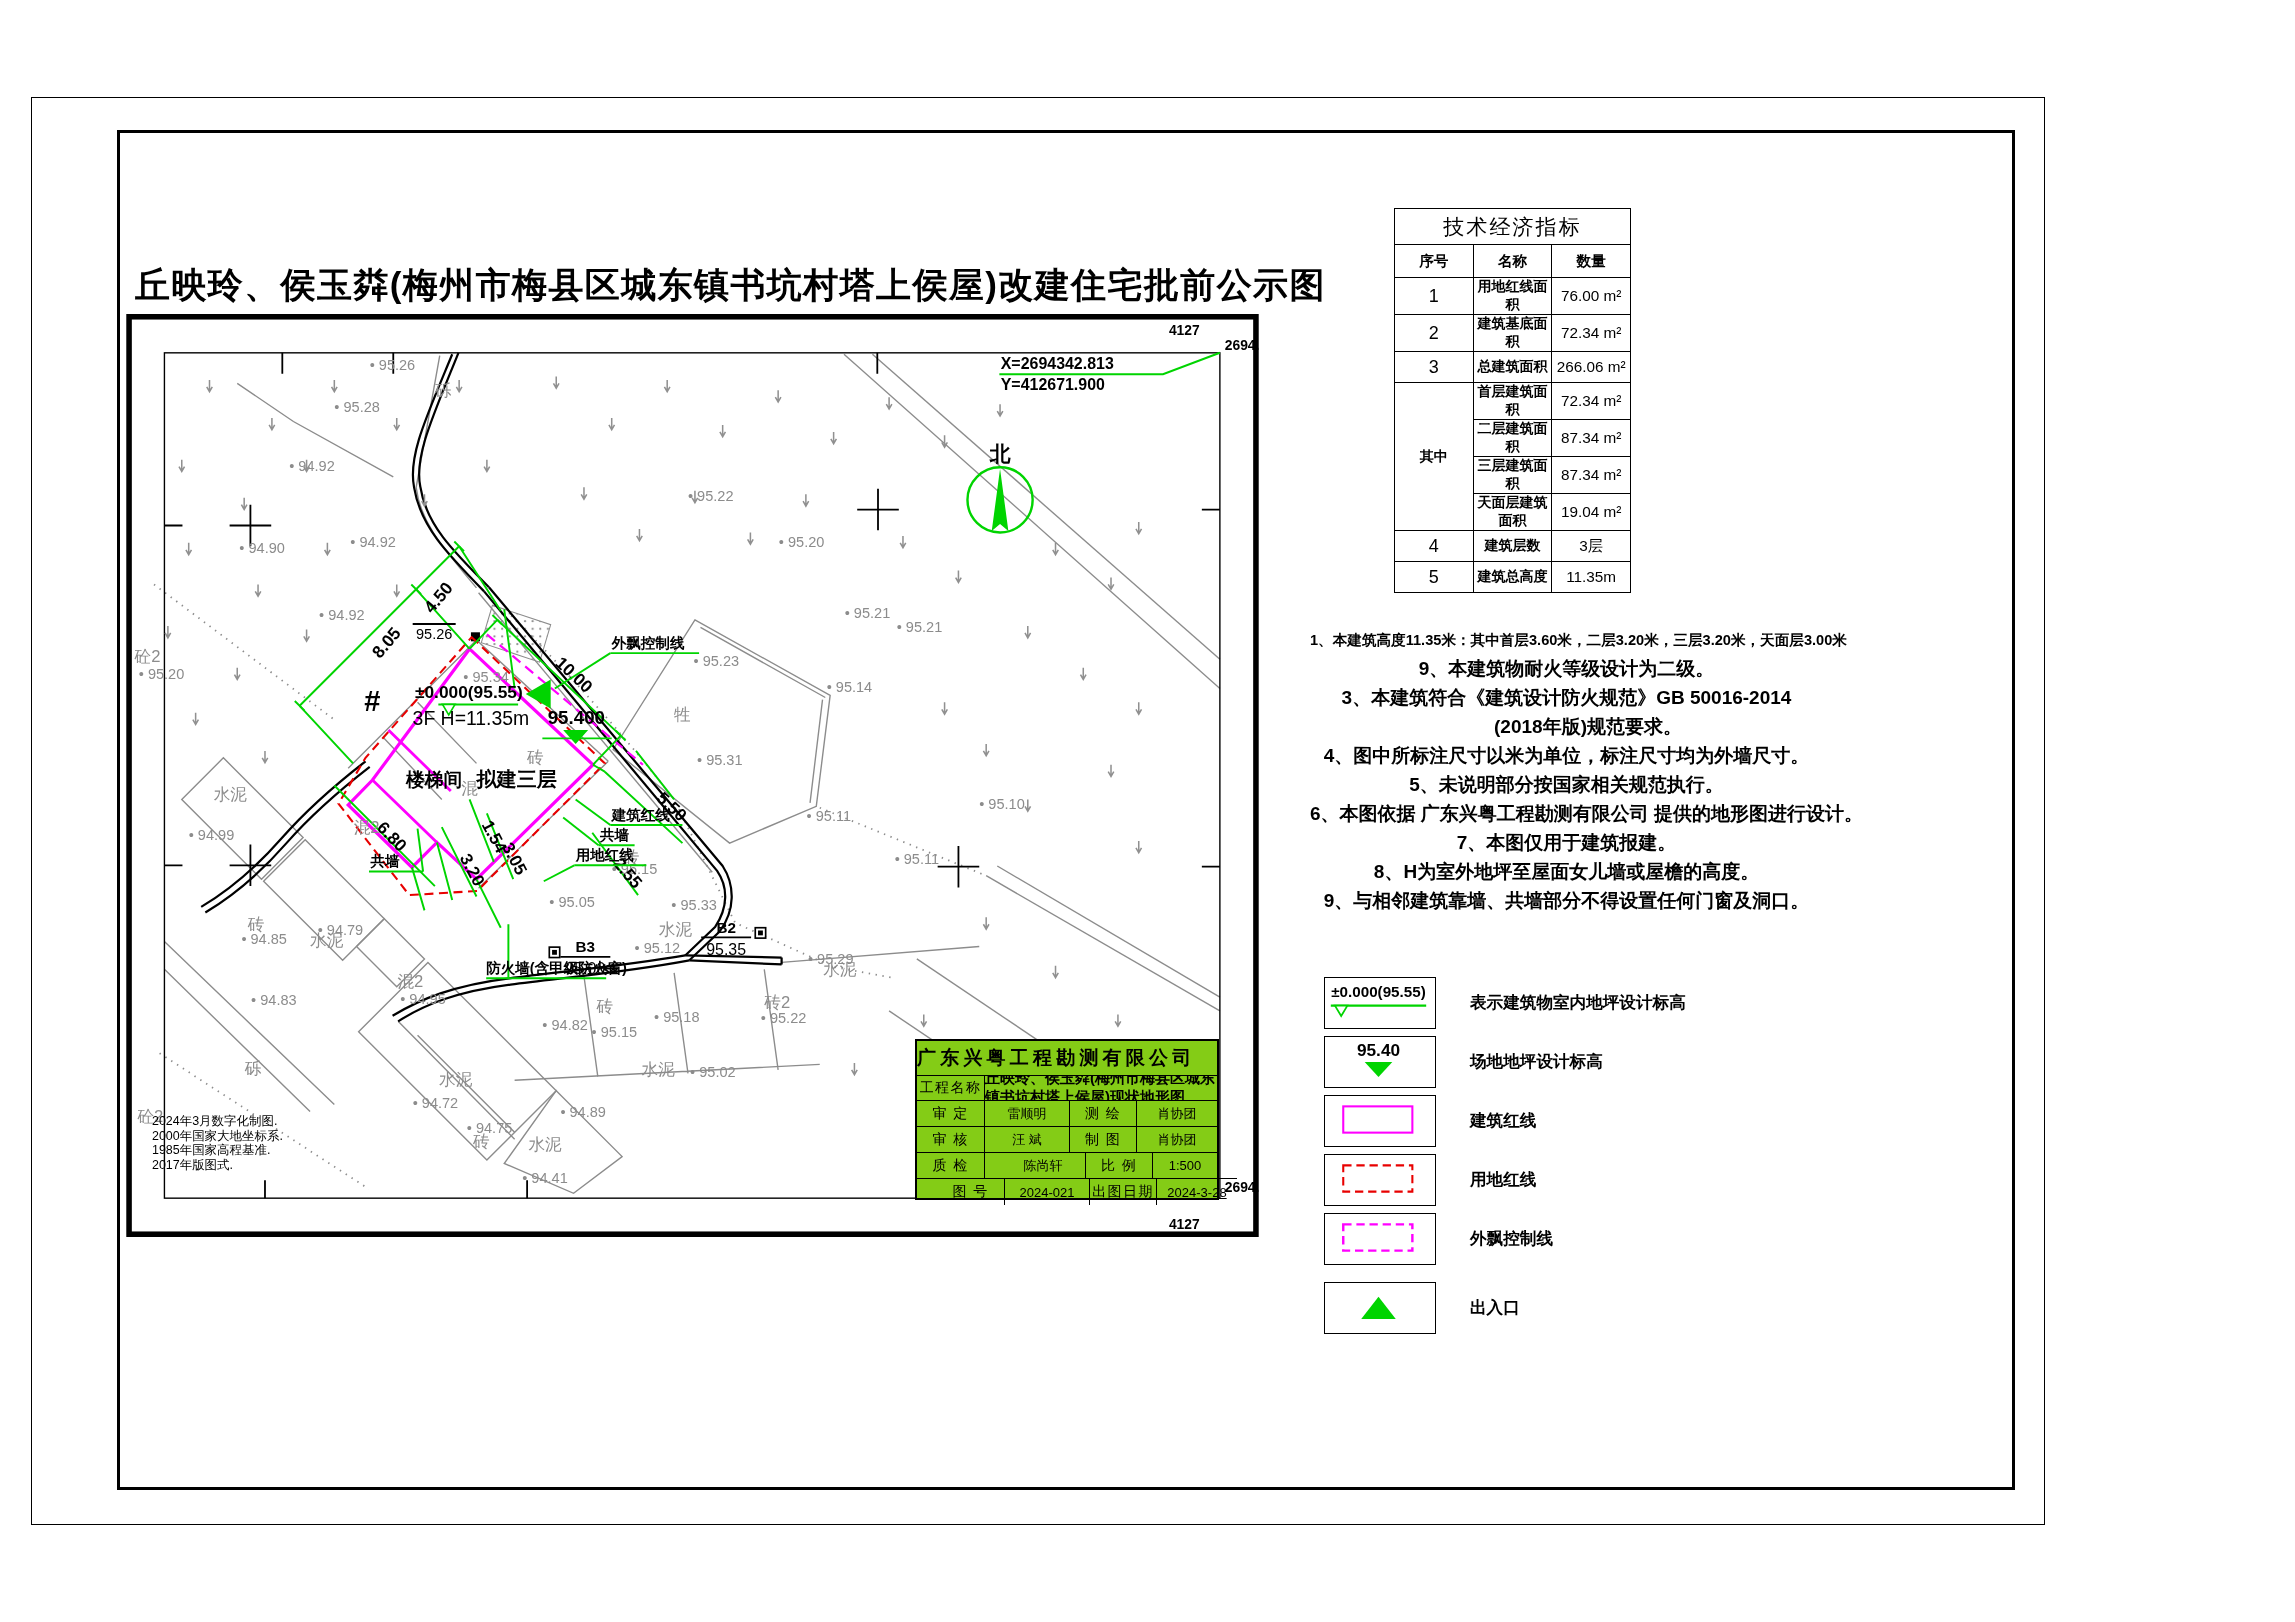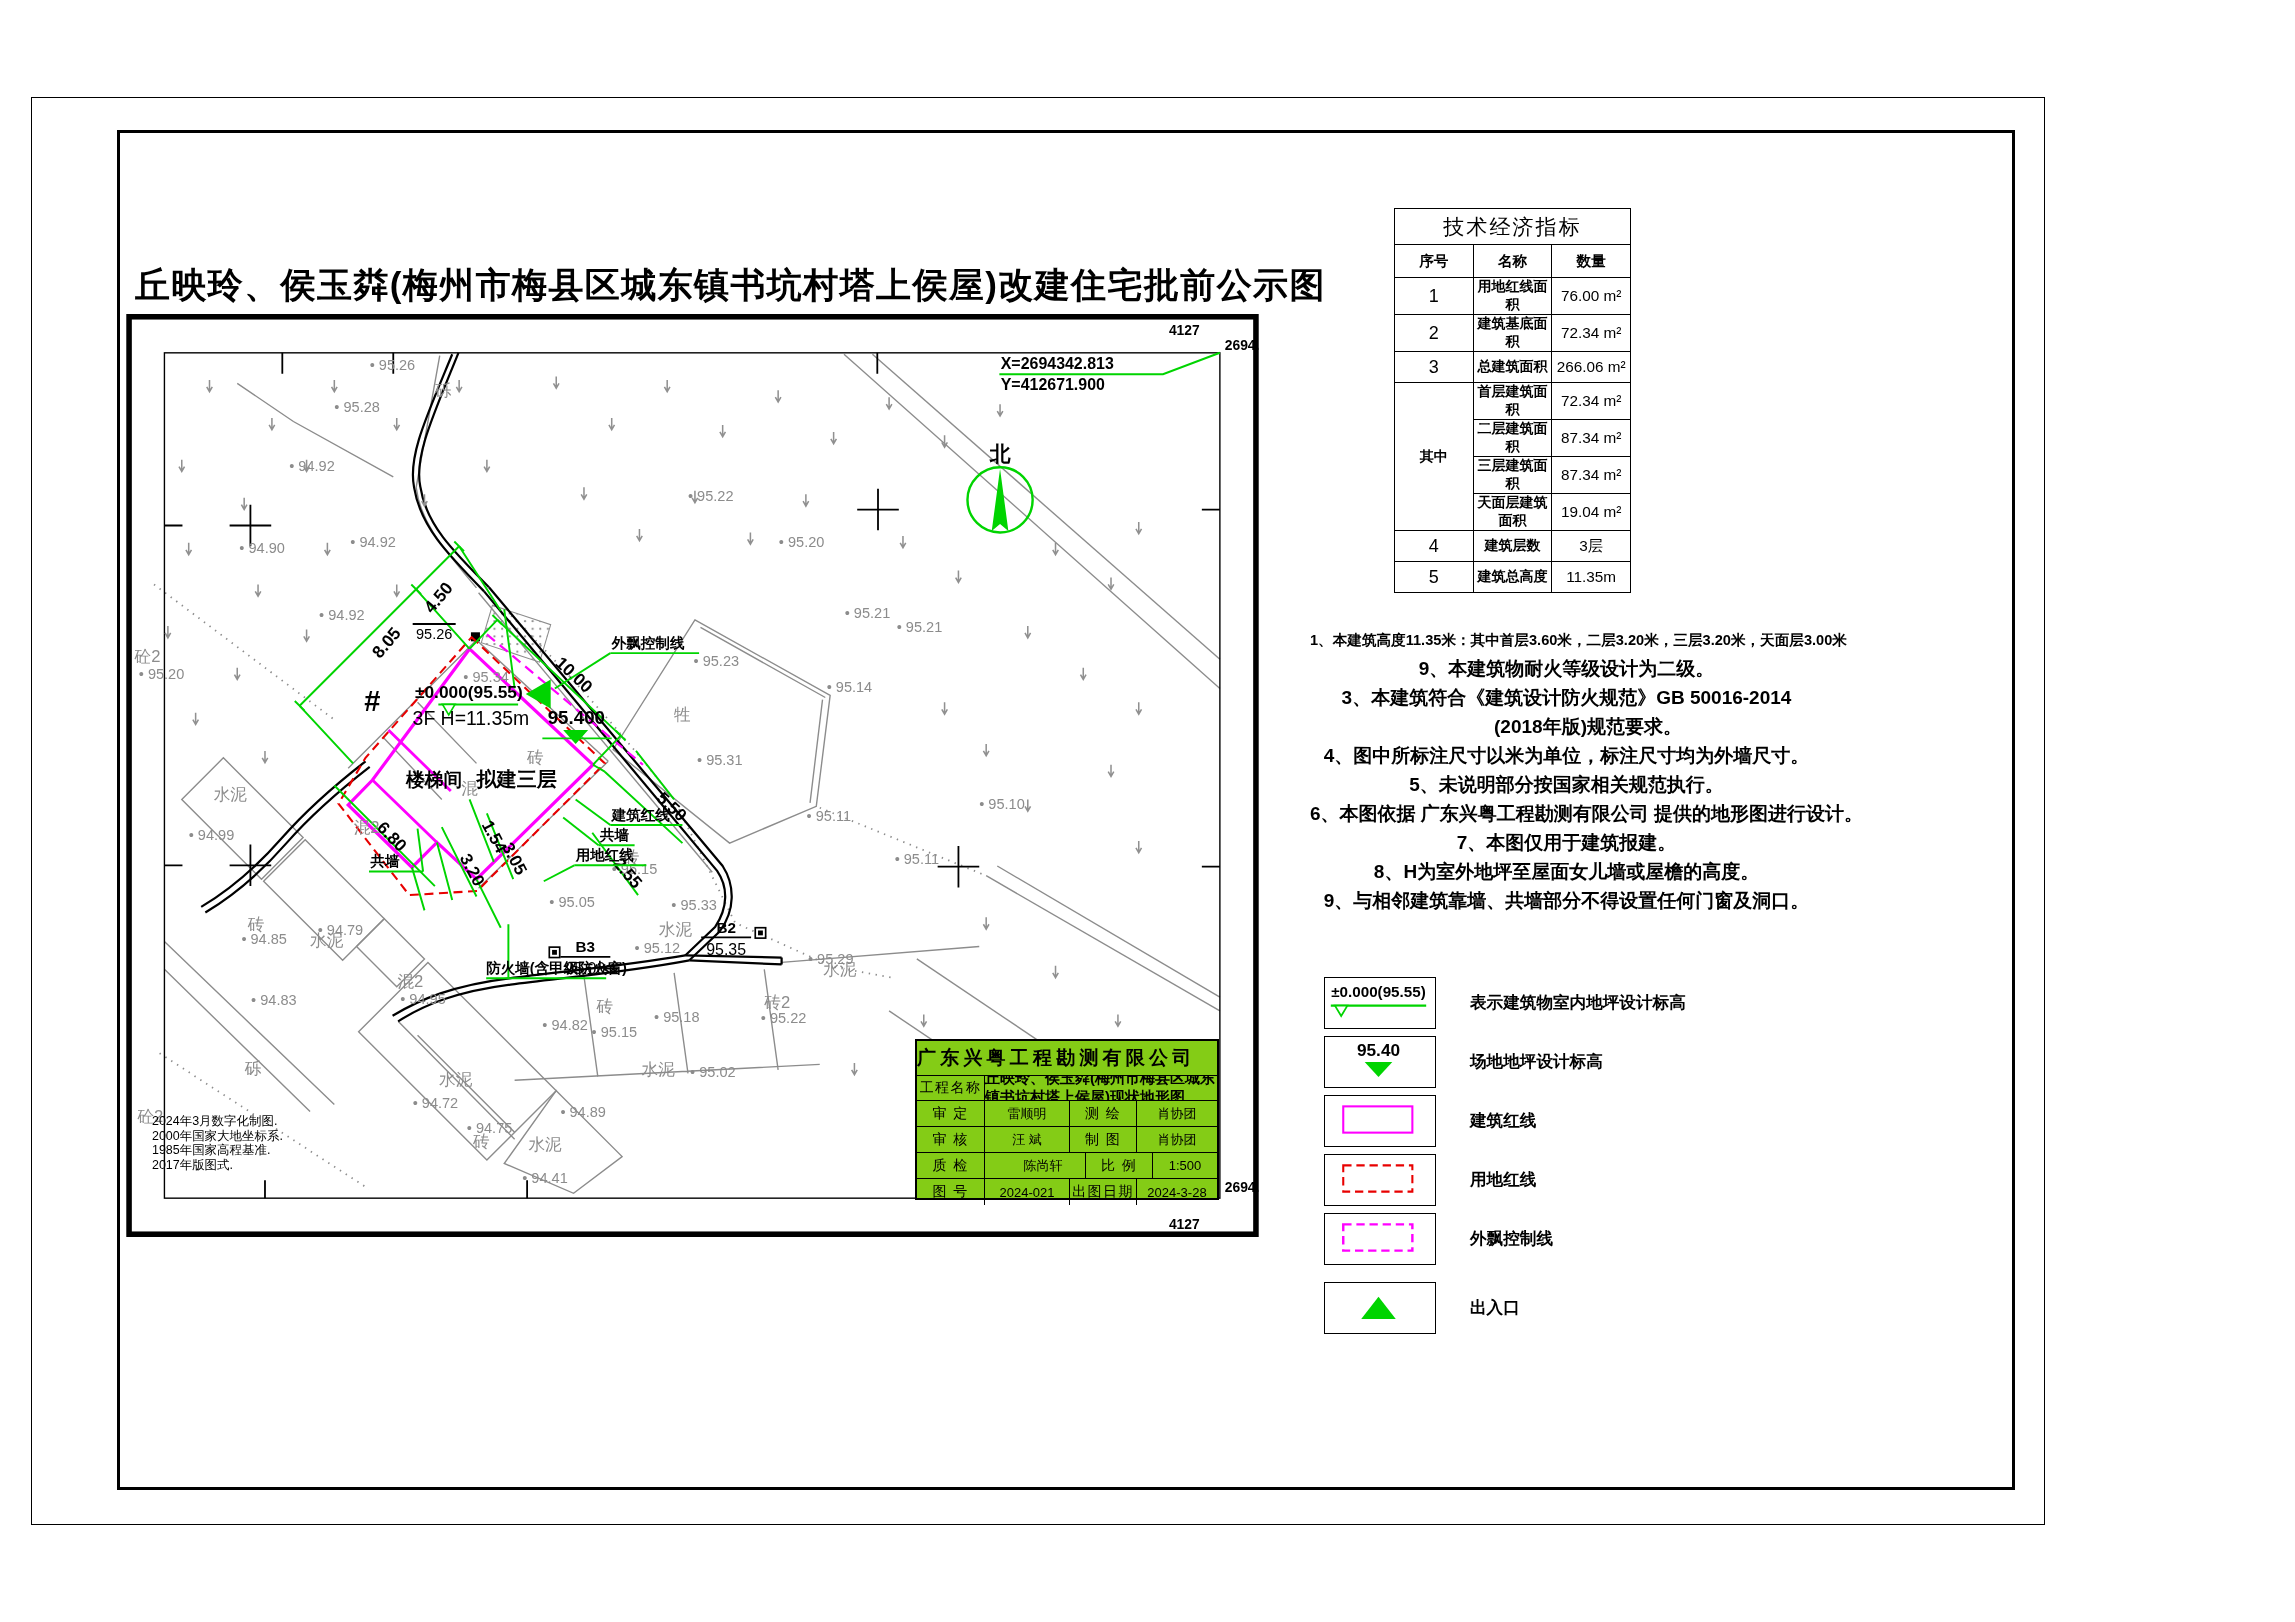--- a/index.html
+++ b/index.html
@@ -348,21 +348,21 @@
         <div class="tb-cell tb-value" style="width: 84px;">汪  斌</div>
         <div class="tb-cell tb-label" style="width: 66px;">制  图</div>
         <div class="tb-cell tb-value" style="flex: 1 1 0%;">肖协团</div>
       </div>
       <div class="tb-row" style="height: 25px;">
         <div class="tb-cell first tb-label" style="width: 67px;">质  检</div>
         <div class="tb-cell tb-value" style="width: 84px; padding-left: 16px;">陈尚轩</div>
         <div class="tb-cell tb-label" style="width: 66px;">比  例</div>
         <div class="tb-cell tb-value" style="flex: 1 1 0%;">1:500</div>
       </div>
-      <div class="tb-row" style="height: 26px;">
+      <div class="tb-row" style="height: 26px; padding-left: 20px;">
         <div class="tb-cell first tb-label" style="width: 67px;">图  号</div>
         <div class="tb-cell tb-value" style="width: 84px;">2024-021</div>
         <div class="tb-cell tb-label" style="width: 66px;">出图日期</div>
         <div class="tb-cell tb-value" style="flex: 1 1 0%; text-decoration: underline;">2024-3-28</div>
       </div>
     </div>
 </div>
 
 <table id="indicator-table" class="abs">
   <tbody id="indicator-body">

